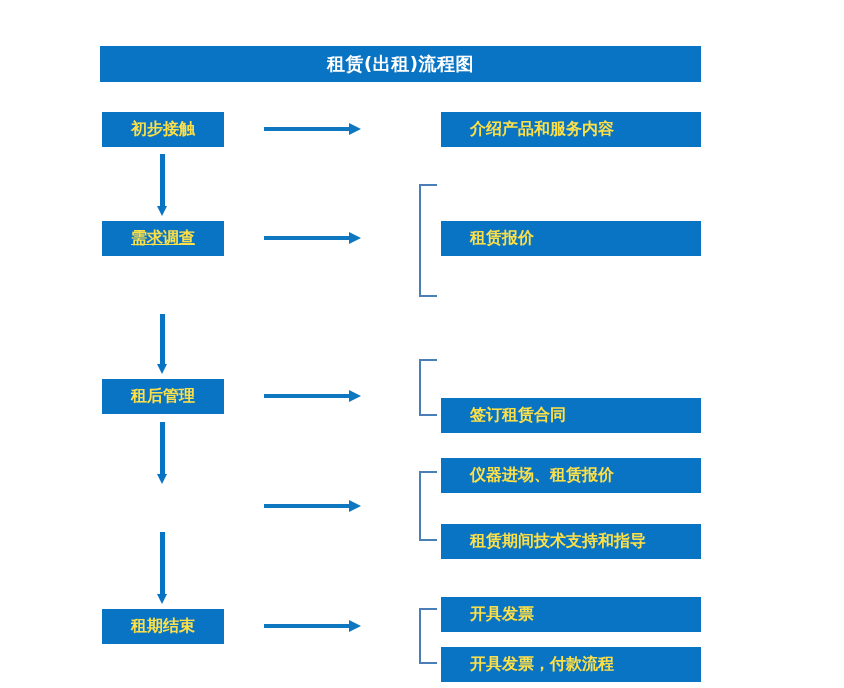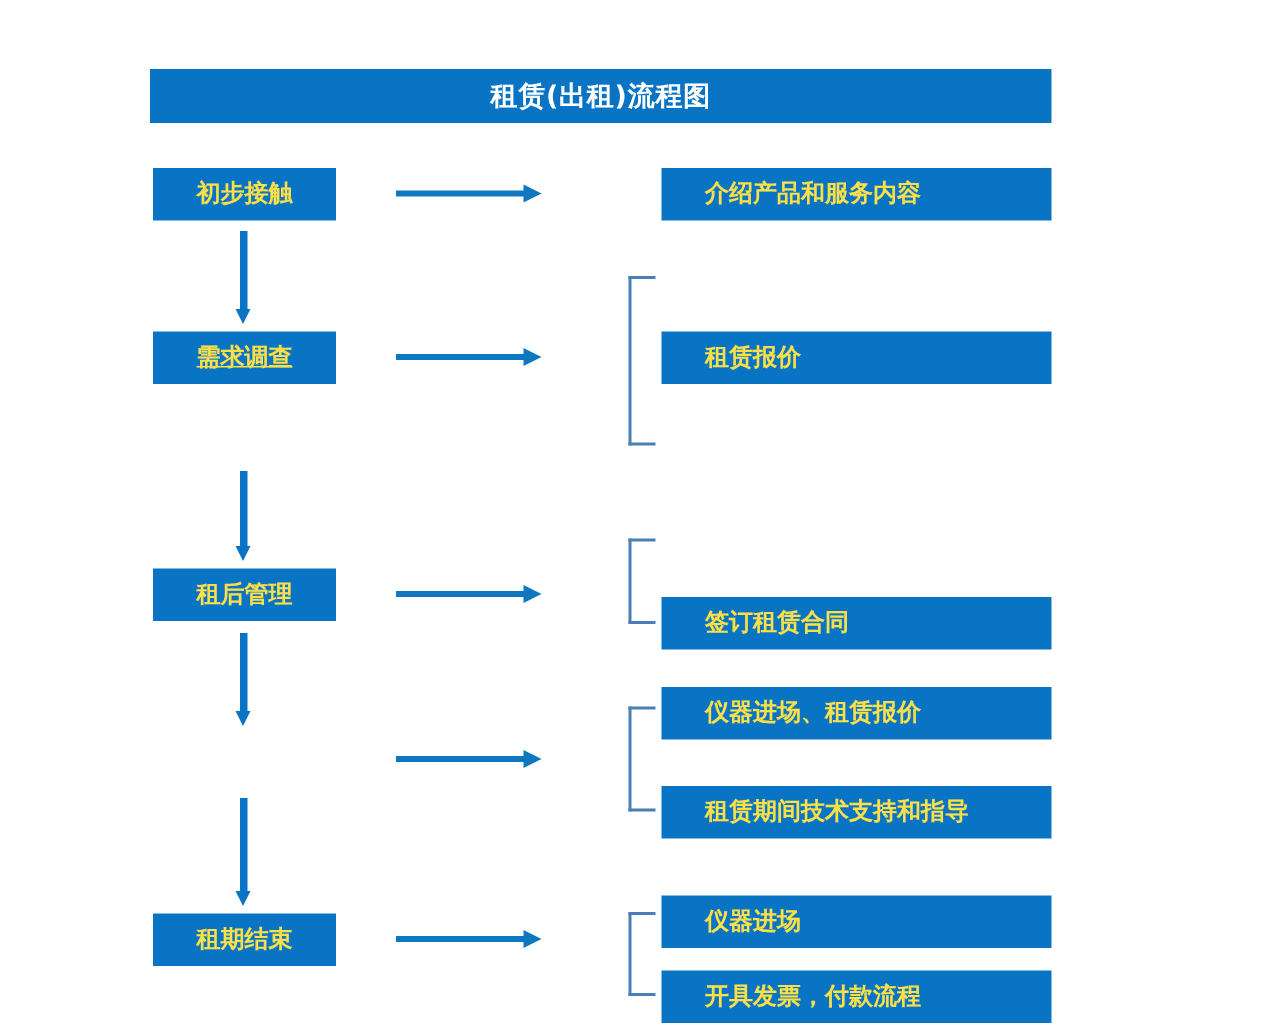--- a/index.html
+++ b/index.html
@@ -193,17 +193,17 @@
   <div class="box detail" style="top:187px;">租赁报价</div>
 
 
 
   <div class="box detail" style="top:364px;">签订租赁合同</div>
 
   <div class="box detail" style="top:424px;">仪器进场、租赁报价</div>
 
   <div class="box detail" style="top:490px;">租赁期间技术支持和指导</div>
 
-  <div class="box detail" style="top:563px;">仪器进场</div>
+  <div class="box detail" style="top:563px;">开具发票</div>
 
   <div class="box detail" style="top:613px;">开具发票，付款流程</div>
 
 </div>
 
 </body></html>

